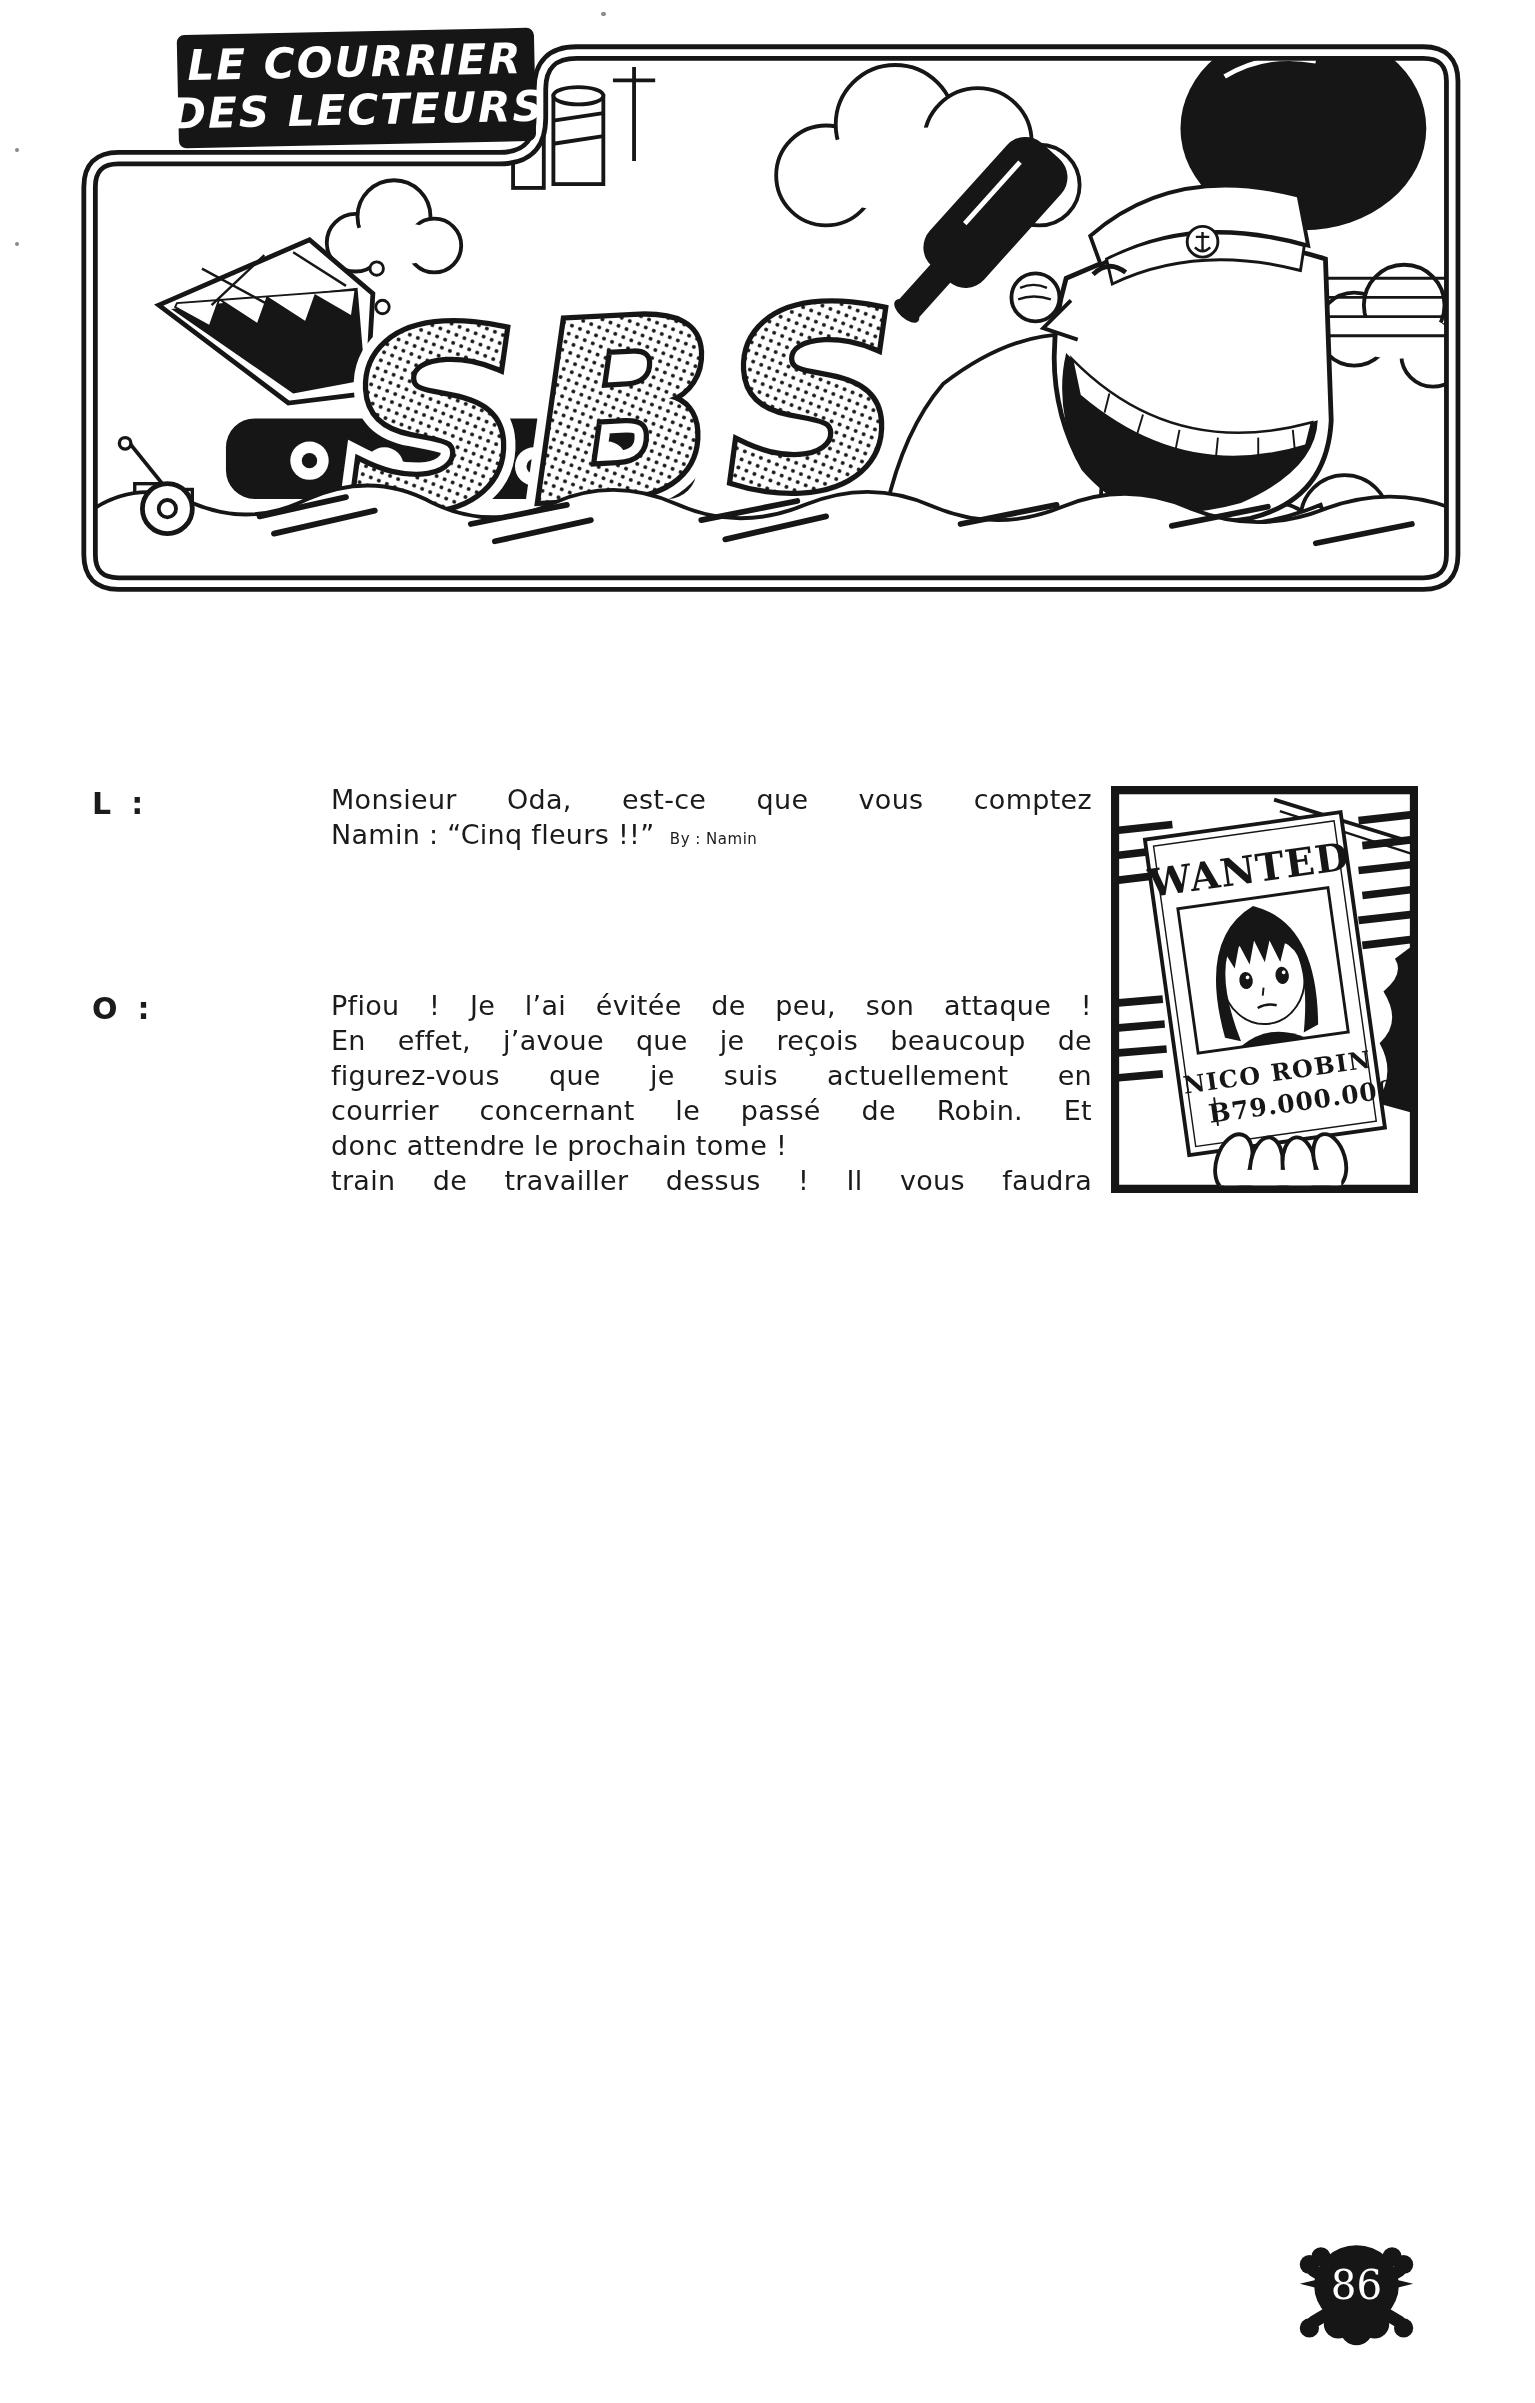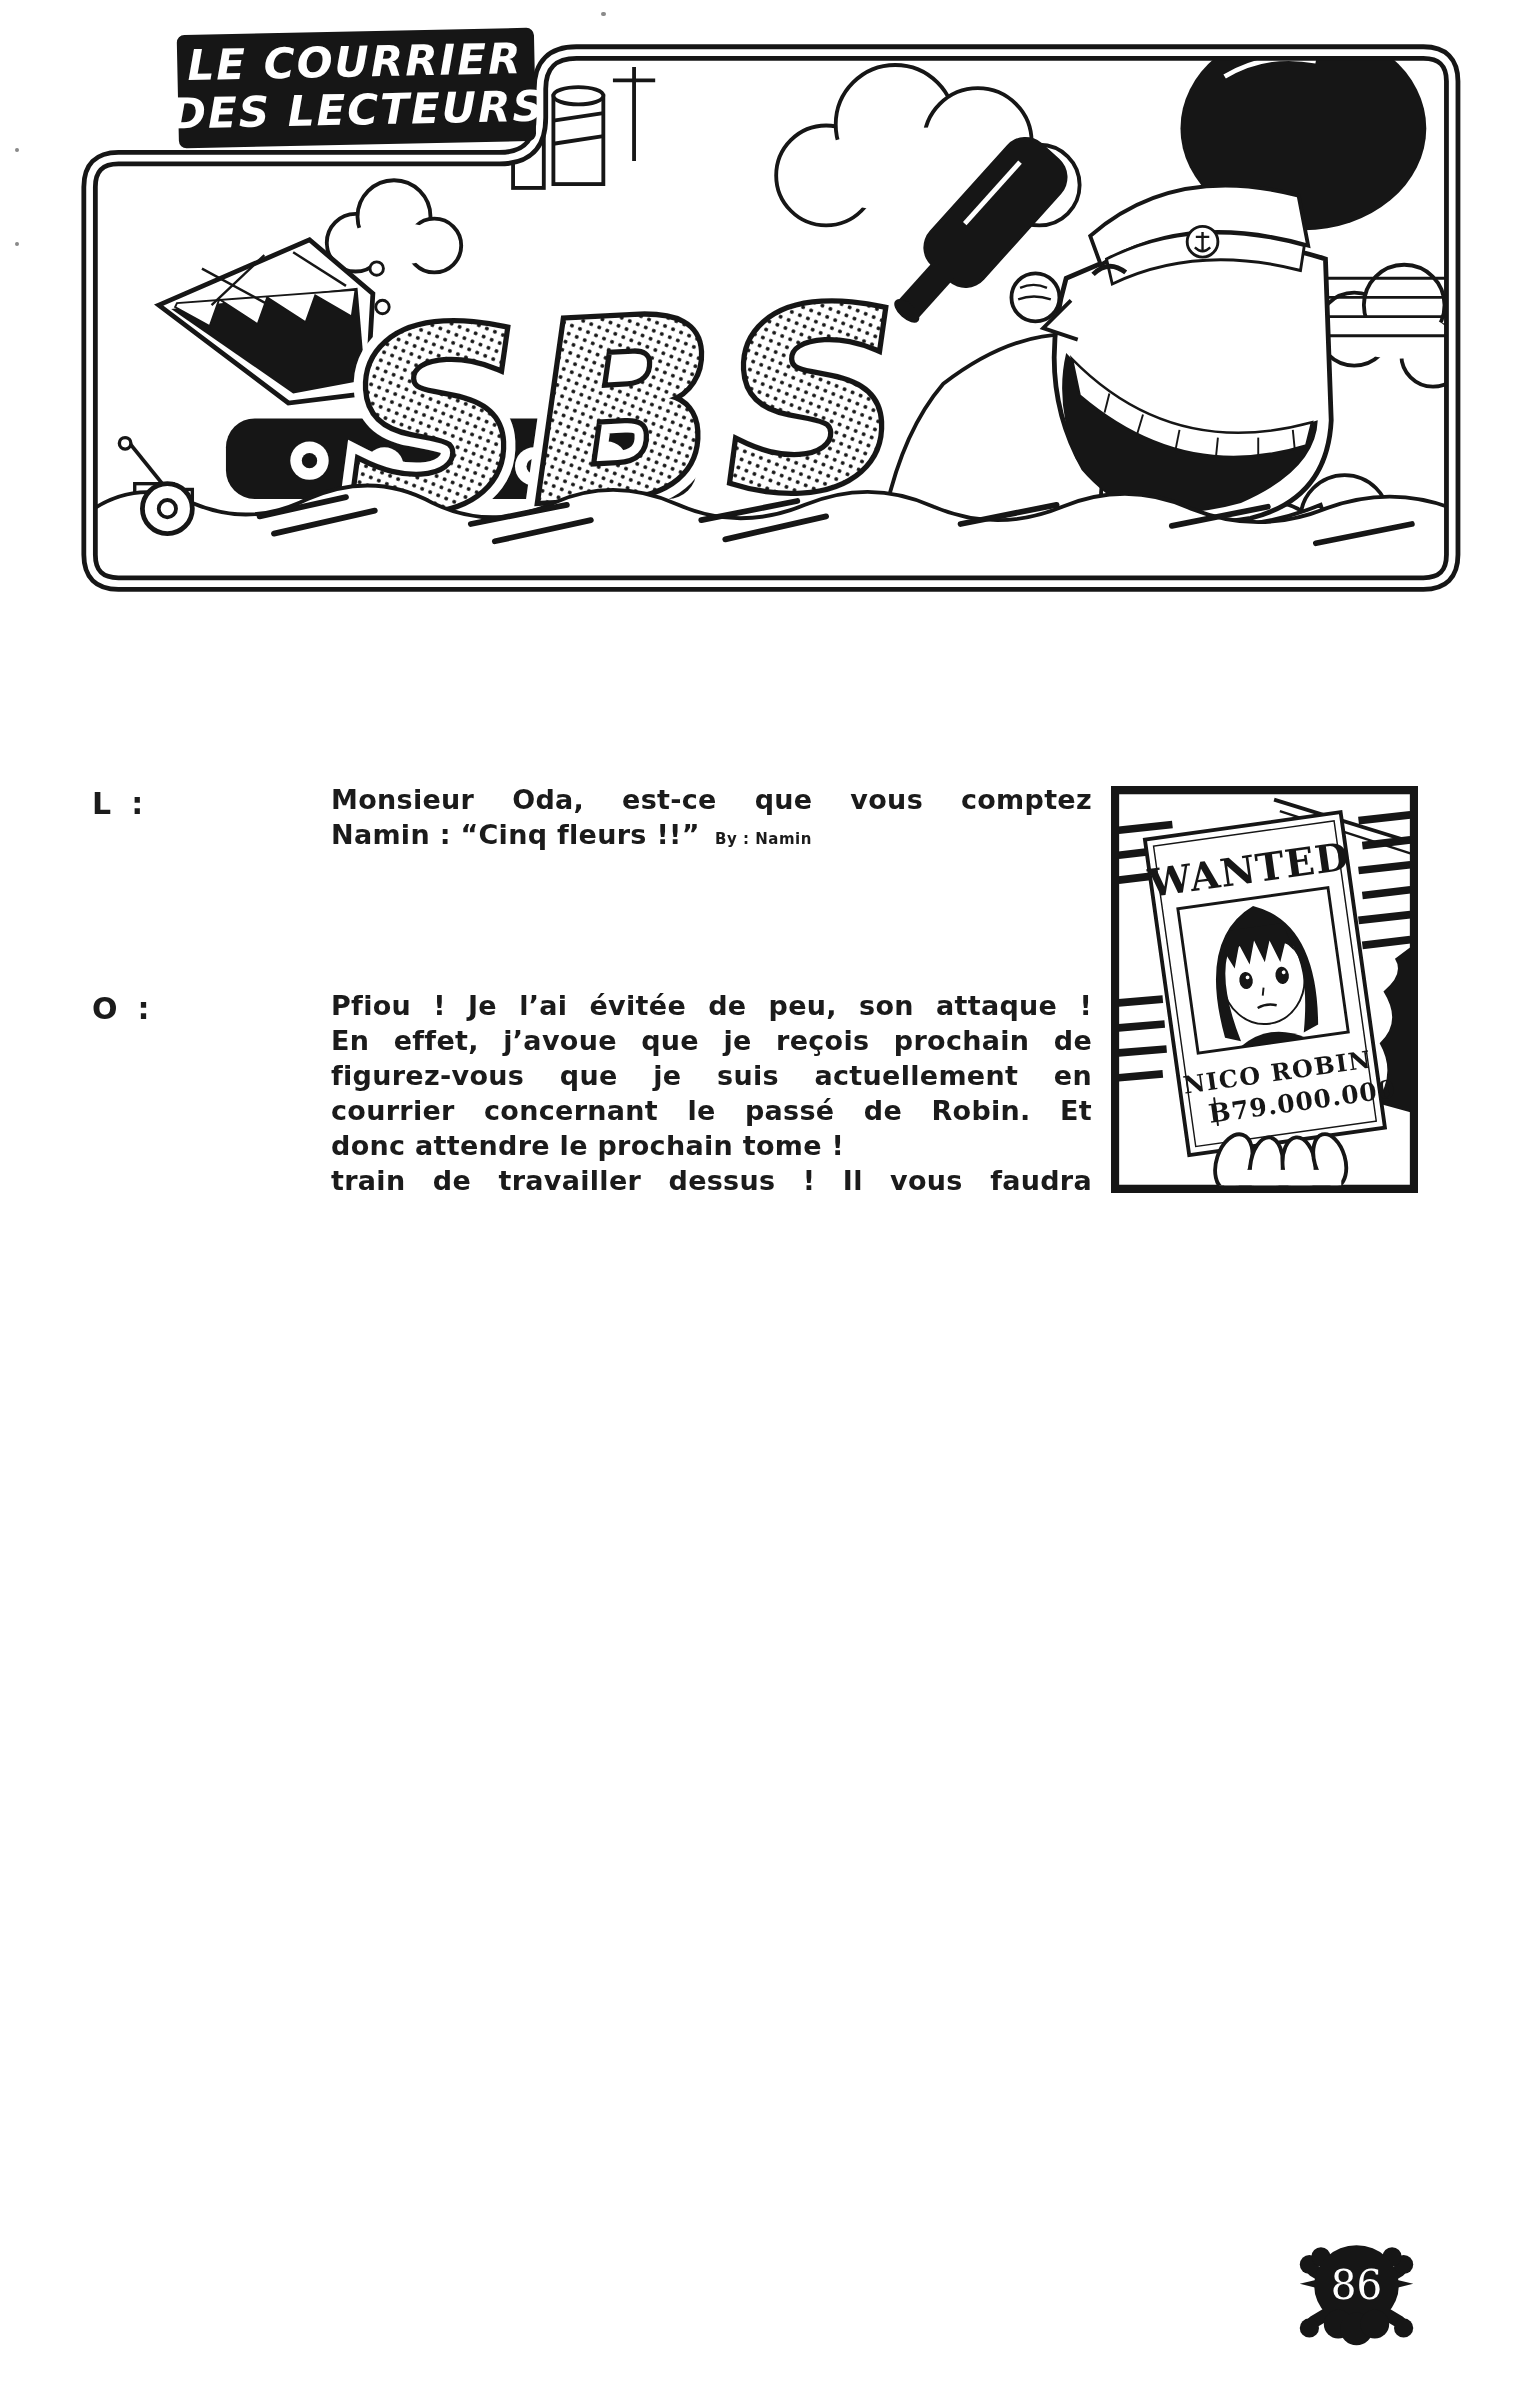--- a/index.html
+++ b/index.html
@@ -20,21 +20,21 @@
   .panel svg { display:block; width:100%; height:100%; }
 
   
   .speaker {
     position:absolute; left:92px;
     font-size:30px; font-weight:bold; letter-spacing:4.8px;
     color:#1b1b1b;
   }
   .qa-text {
     position:absolute; left:331px; width:761px;
-    font-size:27px; font-weight:bold;
+    font-size:27px; font-weight:normal;
     line-height:35px; letter-spacing:0.3px;
     color:#1b1b1b;
   }
   .qa-line { white-space:nowrap; }
   .qa-line.just { text-align:justify; text-align-last:justify; }
   .qa-line.plain { text-align:left; }
   .byline { font-size:15px; margin-left:15.4px; letter-spacing:0.5px; }
 
   
   .wanted {
@@ -231,21 +231,21 @@
 <div class="qa-text" style="top:782px">
   <div class="qa-line just">Monsieur Oda, est-ce que vous comptez</div>
   <div class="qa-line plain">
     <span>Namin : “Cinq fleurs !!”</span><span class="byline">By : Namin</span>
   </div>
 </div>
 
 <div class="speaker" style="top:991px">O :</div>
 <div class="qa-text" style="top:988px">
   <div class="qa-line just">Pfiou ! Je l’ai évitée de peu, son attaque !</div>
-  <div class="qa-line just">En effet, j’avoue que je reçois prochain de</div>
+  <div class="qa-line just">En effet, j’avoue que je reçois beaucoup de</div>
   <div class="qa-line just">figurez-vous que je suis actuellement en</div>
   <div class="qa-line just">courrier concernant le passé de Robin. Et</div>
   <div class="qa-line plain">donc attendre le prochain tome !</div>
   <div class="qa-line just">train de travailler dessus ! Il vous faudra</div>
 </div>
 
 <div class="wanted">
   <svg viewBox="0 0 320 424">
     <defs>
       <clipPath id="wclip">

